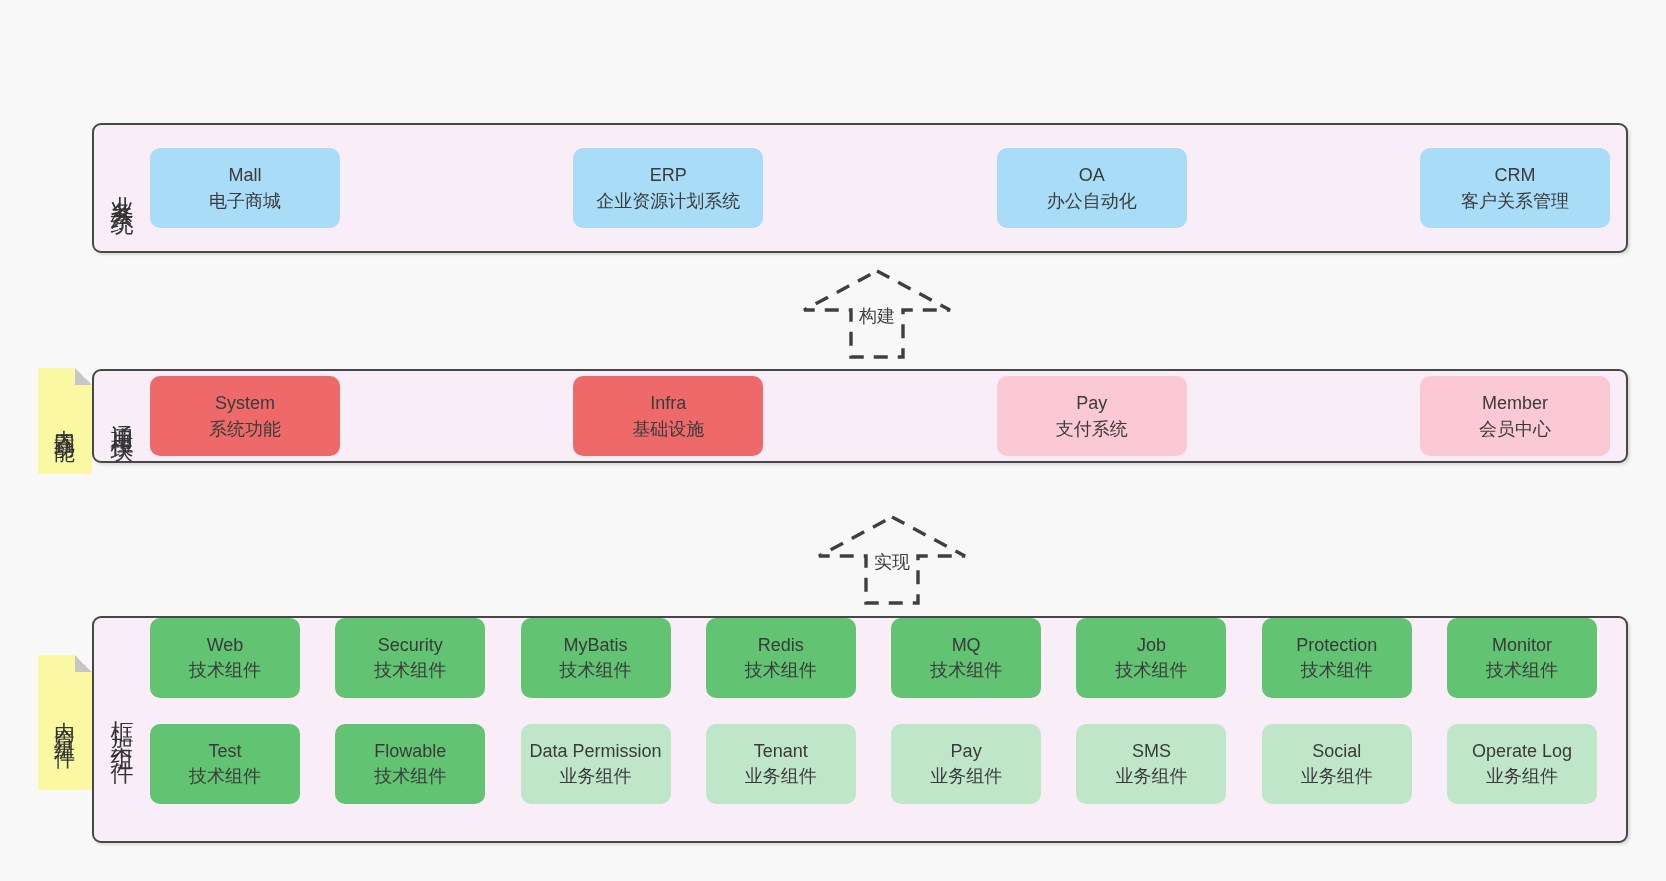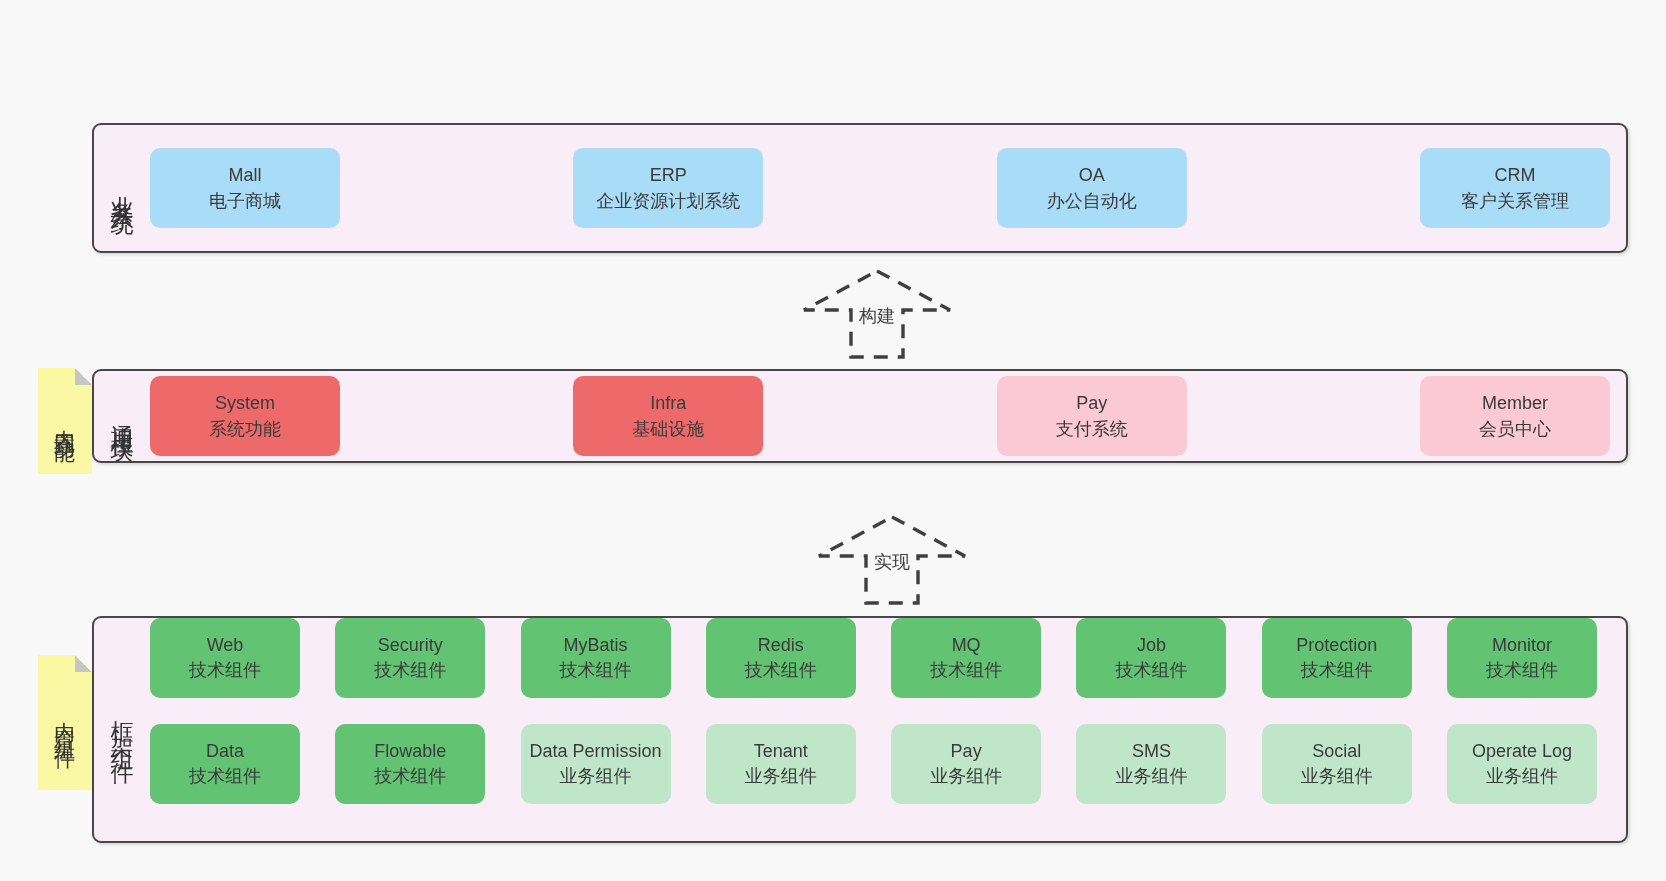--- a/index.html
+++ b/index.html
@@ -199,21 +199,21 @@
           <div class="en">Protection</div>
           <div class="cn">技术组件</div>
         </div>
         <div class="box green">
           <div class="en">Monitor</div>
           <div class="cn">技术组件</div>
         </div>
       </div>
       <div class="row">
         <div class="box green">
-          <div class="en">Data</div>
+          <div class="en">Test</div>
           <div class="cn">技术组件</div>
         </div>
         <div class="box green">
           <div class="en">Flowable</div>
           <div class="cn">技术组件</div>
         </div>
         <div class="box lgreen">
           <div class="en">Data Permission</div>
           <div class="cn">业务组件</div>
         </div>

